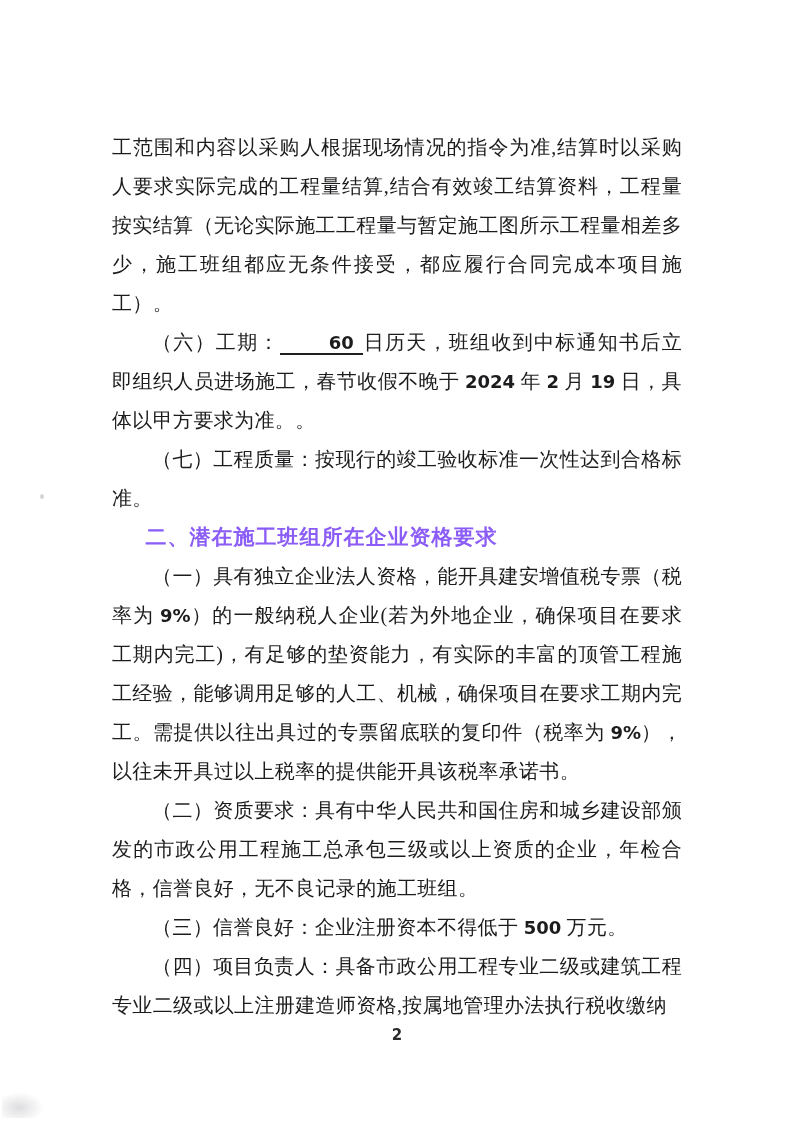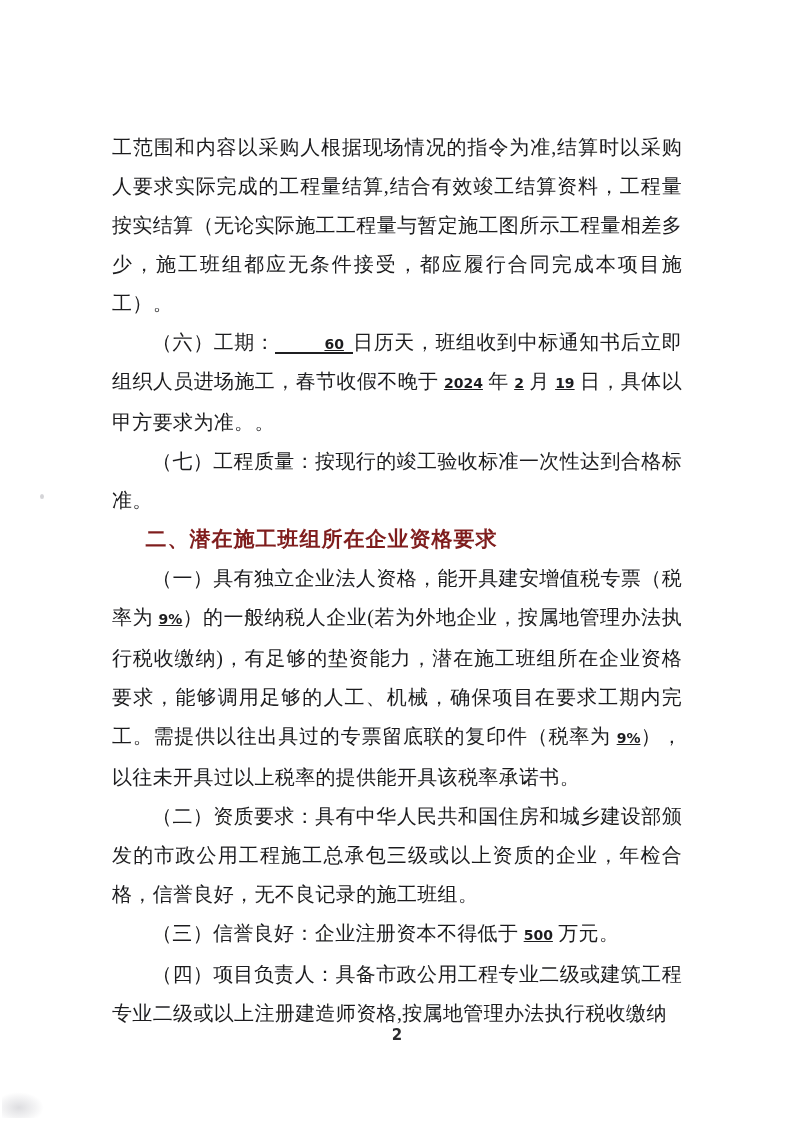--- a/index.html
+++ b/index.html
@@ -33,28 +33,27 @@
   p.para.no-indent {
     text-indent: 0;
   }
   p.heading {
     margin: 0;
     text-indent: 1.6em;
     font-family: "DejaVu Sans", "Liberation Sans", sans-serif;
     font-weight: 700;
     font-size: 21px;
     letter-spacing: 1px;
-    color: #7f1d1d;
+    color: #8b5cf6;
   }
   .num {
     font-family: "DejaVu Sans", "Liberation Sans", sans-serif;
     font-weight: 700;
-    font-size: 14px;
+    font-size: 18px;
     letter-spacing: 0;
-    text-decoration: underline;
   }
   .blank-underline {
     display: inline-block;
     padding: 0 9px;
     border-bottom: 2px solid #1f1f21;
     line-height: 1.1;
   }
   .page-number {
     position: absolute;
     top: 1026px;
@@ -93,21 +92,21 @@
   <div class="body-text">
 
     <p class="para no-indent">工范围和内容以采购人根据现场情况的指令为准,结算时以采购人要求实际完成的工程量结算,结合有效竣工结算资料，工程量按实结算（无论实际施工工程量与暂定施工图所示工程量相差多少，施工班组都应无条件接受，都应履行合同完成本项目施工）。</p>
 
     <p class="para"><span>（六）工期：</span><span class="num blank-underline">60</span><span>日历天，班组收到中标通知书后立即组织人员进场施工，春节收假不晚于 </span><span class="num">2024</span><span> 年 </span><span class="num">2</span><span> 月 </span><span class="num">19</span><span> 日，具体以甲方要求为准。。</span></p>
 
     <p class="para">（七）工程质量：按现行的竣工验收标准一次性达到合格标准。</p>
 
     <p class="heading">二、潜在施工班组所在企业资格要求</p>
 
-    <p class="para"><span>（一）具有独立企业法人资格，能开具建安增值税专票（税率为 </span><span class="num">9%</span><span>）的一般纳税人企业(若为外地企业，按属地管理办法执行税收缴纳)，有足够的垫资能力，潜在施工班组所在企业资格要求，能够调用足够的人工、机械，确保项目在要求工期内完工。需提供以往出具过的专票留底联的复印件（税率为 </span><span class="num">9%</span><span>），以往未开具过以上税率的提供能开具该税率承诺书。</span></p>
+    <p class="para"><span>（一）具有独立企业法人资格，能开具建安增值税专票（税率为 </span><span class="num">9%</span><span>）的一般纳税人企业(若为外地企业，确保项目在要求工期内完工)，有足够的垫资能力，有实际的丰富的顶管工程施工经验，能够调用足够的人工、机械，确保项目在要求工期内完工。需提供以往出具过的专票留底联的复印件（税率为 </span><span class="num">9%</span><span>），以往未开具过以上税率的提供能开具该税率承诺书。</span></p>
 
     <p class="para">（二）资质要求：具有中华人民共和国住房和城乡建设部颁发的市政公用工程施工总承包三级或以上资质的企业，年检合格，信誉良好，无不良记录的施工班组。</p>
 
     <p class="para"><span>（三）信誉良好：企业注册资本不得低于 </span><span class="num">500</span><span> 万元。</span></p>
 
     <p class="para">（四）项目负责人：具备市政公用工程专业二级或建筑工程专业二级或以上注册建造师资格,按属地管理办法执行税收缴纳</p>
 
   </div>
 
   <div class="page-number">2</div>

